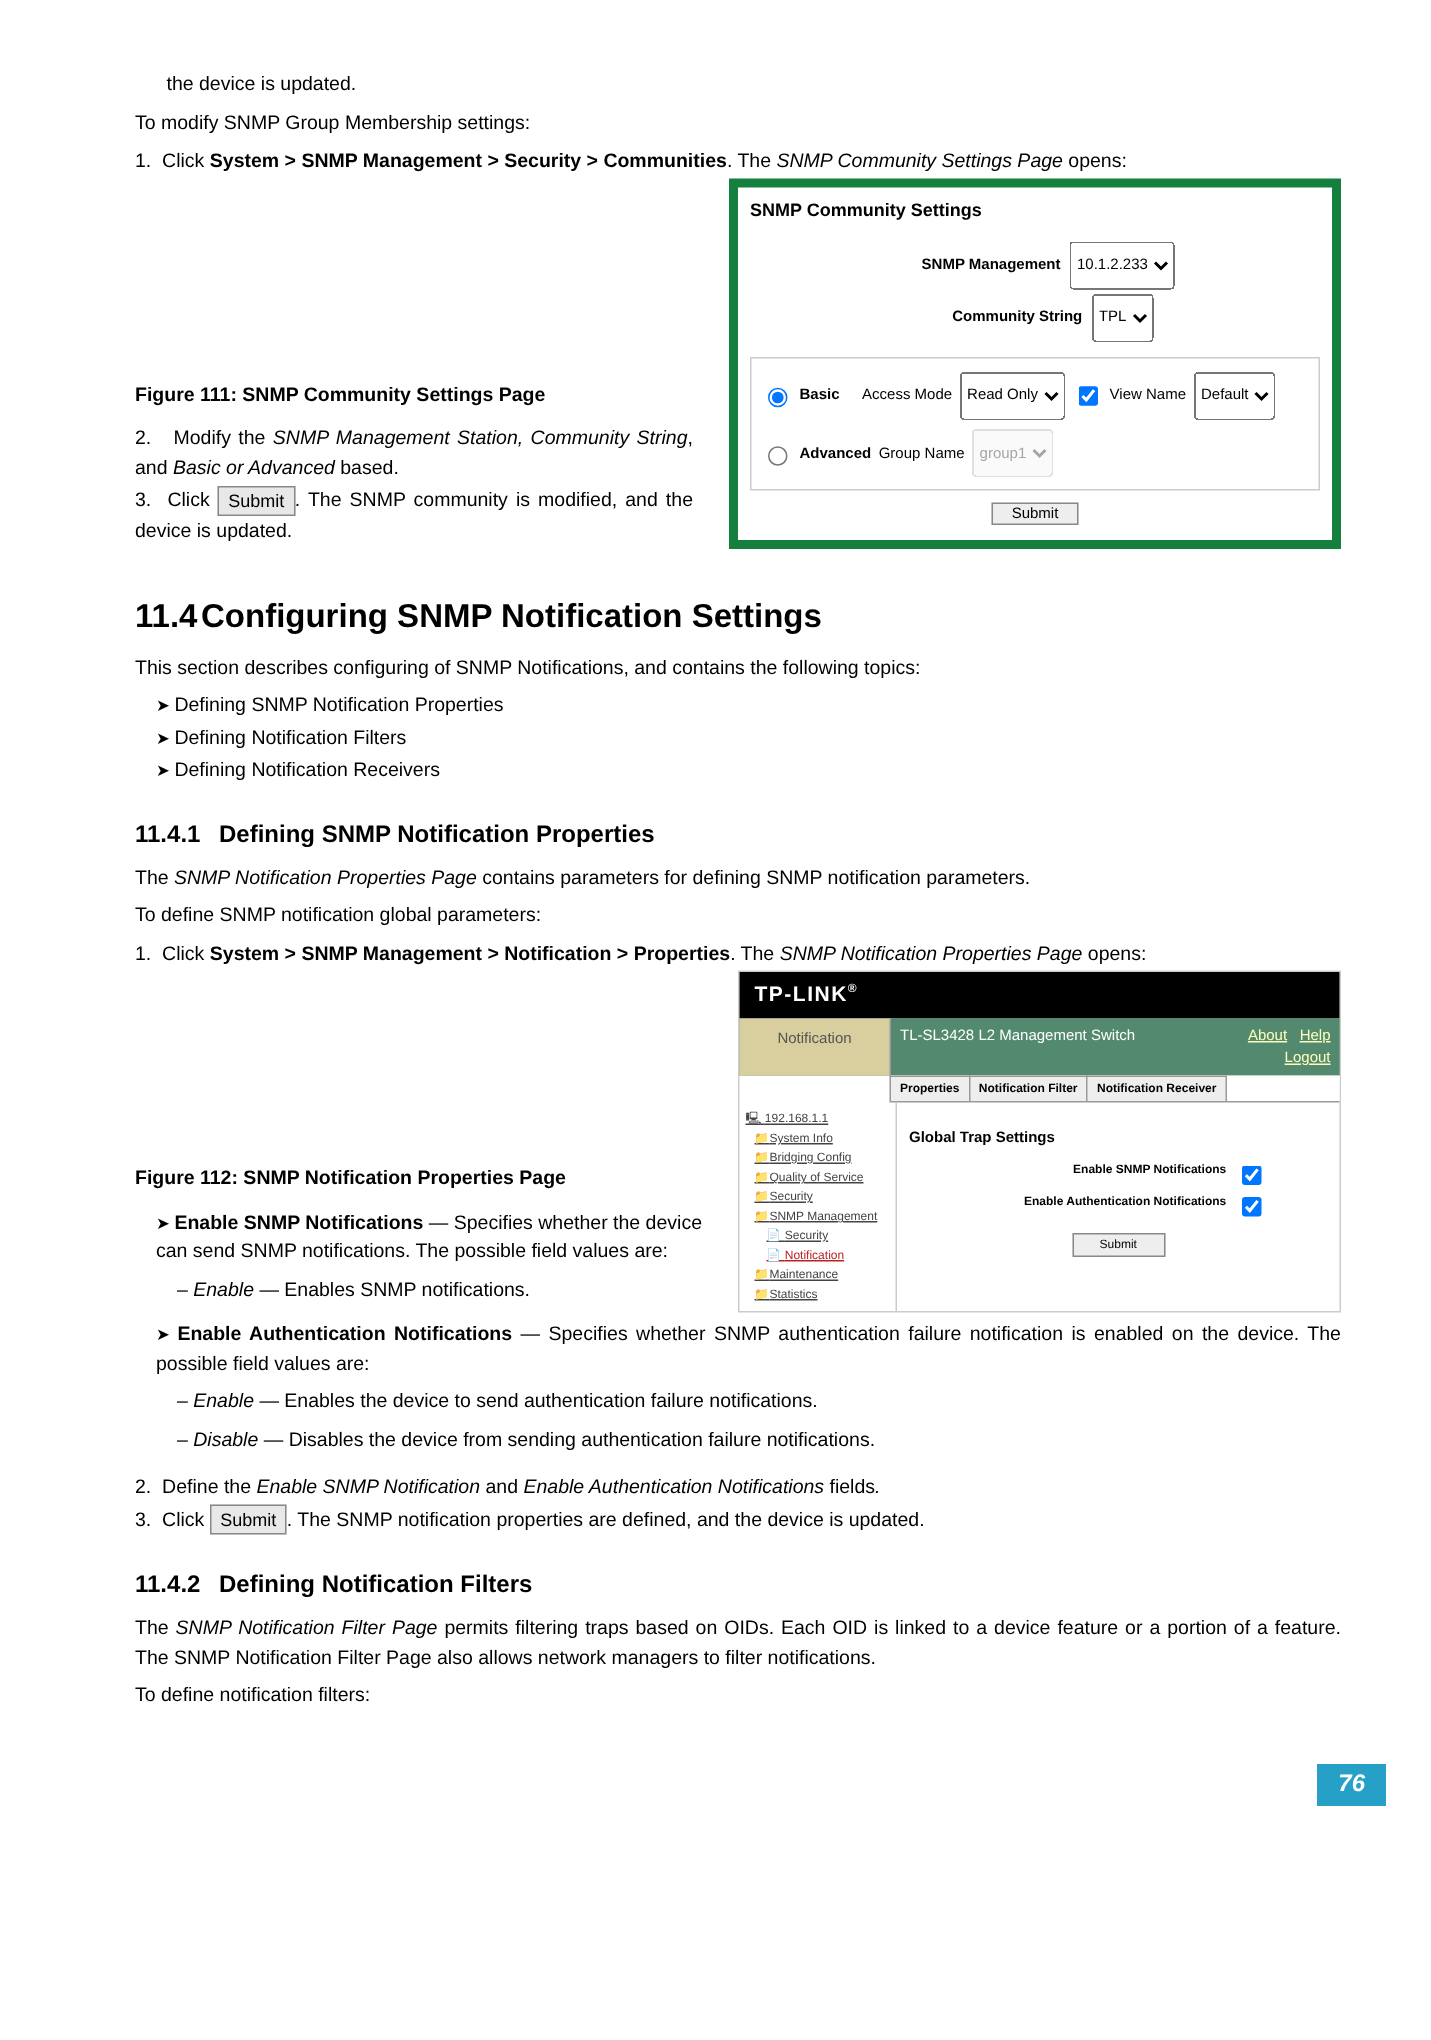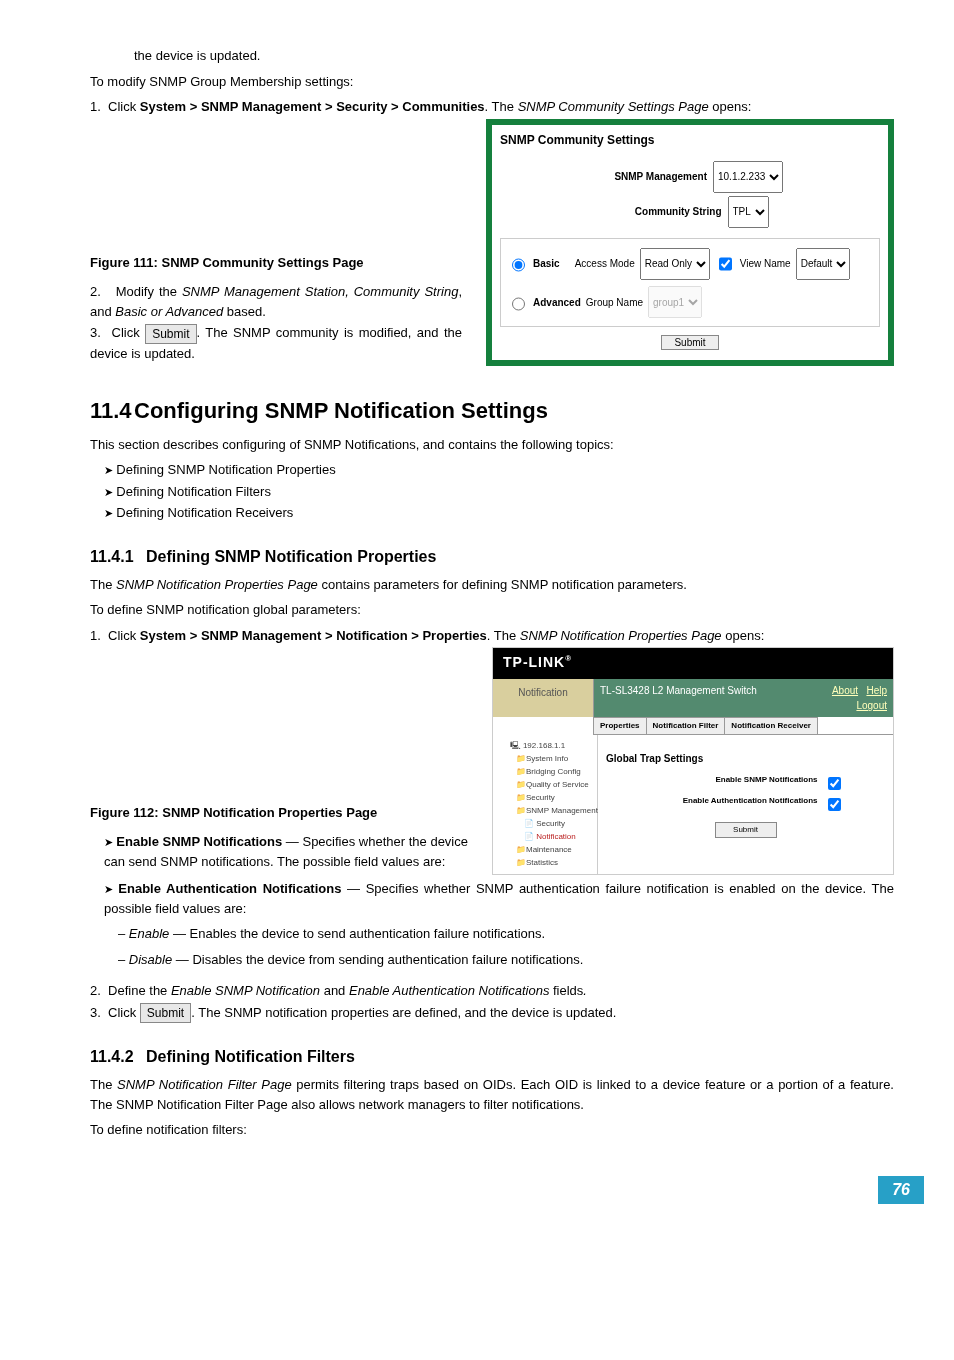--- a/index.html
+++ b/index.html
@@ -6,21 +6,21 @@
     font-family: Arial, Helvetica, sans-serif;
     font-size: 13px;
     color: #000;
     margin: 0;
     padding: 40px 60px 40px 90px;
     background: #fff;
     width: 804px;
     line-height: 1.5;
   }
   p { margin: 6px 0; }
-  .indent-block { margin-left: 44px; }
+  .indent-block { margin-left: 21px; }
   .fig-caption { font-weight: bold; margin: 14px 0 10px 0; }
   h2.section {
     font-size: 22px;
     font-weight: bold;
     margin: 28px 0 8px 0;
   }
   .num { display:inline-block; width: 44px; }
   h3.subsection {
     font-size: 16px;
     font-weight: bold;
@@ -89,21 +89,21 @@
     padding:4px 6px; display:flex; justify-content:space-between;
   }
   .fig112 .tabrow { display:flex; background:#fff; border-bottom:1px solid #999;}
   .fig112 .tabrow .tab {
     border:1px solid #999; border-bottom:none;
     background:#eee; font-size:8px; padding:2px 6px; margin-right:-1px;
     font-weight:bold;
   }
   .fig112 .body { display:flex; }
   .fig112 .tree { width:100px; border-right:1px solid #ccc; padding:4px 2px; font-size:8px; color:#444;}
-  .fig112 .tree .n { margin:1px 15px; white-space:nowrap;}
+  .fig112 .tree .n { margin:1px 2px; white-space:nowrap;text-decoration:underline;}
   .fig112 .tree .ic:before { content:"\1F4C1 "; font-size:8px;}
   .fig112 .tree .sel { color:#b22; }
   .fig112 .tree .l1 { padding-left:6px;}
   .fig112 .tree .l2 { padding-left:14px;}
   .fig112 .main { flex:1; padding:16px 8px;}
   .fig112 .main .ttl { font-weight:bold; font-size:10px; margin-bottom:8px;}
   .fig112 .main .frow { display:flex; justify-content:center; gap:6px; margin:2px 0; font-size:8px;}
   .fig112 .main .frow .lbl { font-weight:bold; width:170px; text-align:right;}
   .fig112 .main .sbtn { display:block; margin:8px auto 0 auto; border:1px solid #888; background:#eee; padding:1px 10px; font-size:8px; width:40px; text-align:center;}
 
@@ -184,20 +184,21 @@
 <div class="num-list">
   <div class="item">1.&nbsp;&nbsp;<span>Click </span><span class="bold">System &gt; SNMP Management &gt; Notification &gt; Properties</span><span>. The </span><span class="italic">SNMP Notification Properties Page</span><span> opens:</span></div>
 </div>
 
 <div class="two-col">
   <div class="left">
     <p class="fig-caption">Figure 112: SNMP Notification Properties Page</p>
     <div class="arrow-list">
       <div class="item"><span class="bold">Enable SNMP Notifications</span><span> — Specifies whether the device can send SNMP notifications. The possible field values are:</span></div>
     </div>
+    <p class="sub-dash"><span class="italic">Enable</span><span> — Enables SNMP notifications.</span></p>
   </div>
   <div class="right">
     <div class="fig112">
       <div class="logo"><span>TP-LINK</span><sup style="font-size:8px">®</sup></div>
       <div class="headerrow">
         <div class="navcell">Notification</div>
         <div class="titlecell">
           <span>TL-SL3428 L2 Management Switch</span>
           <span>
             <span style="text-decoration:underline;color:#ffb">About</span>&nbsp;&nbsp;

